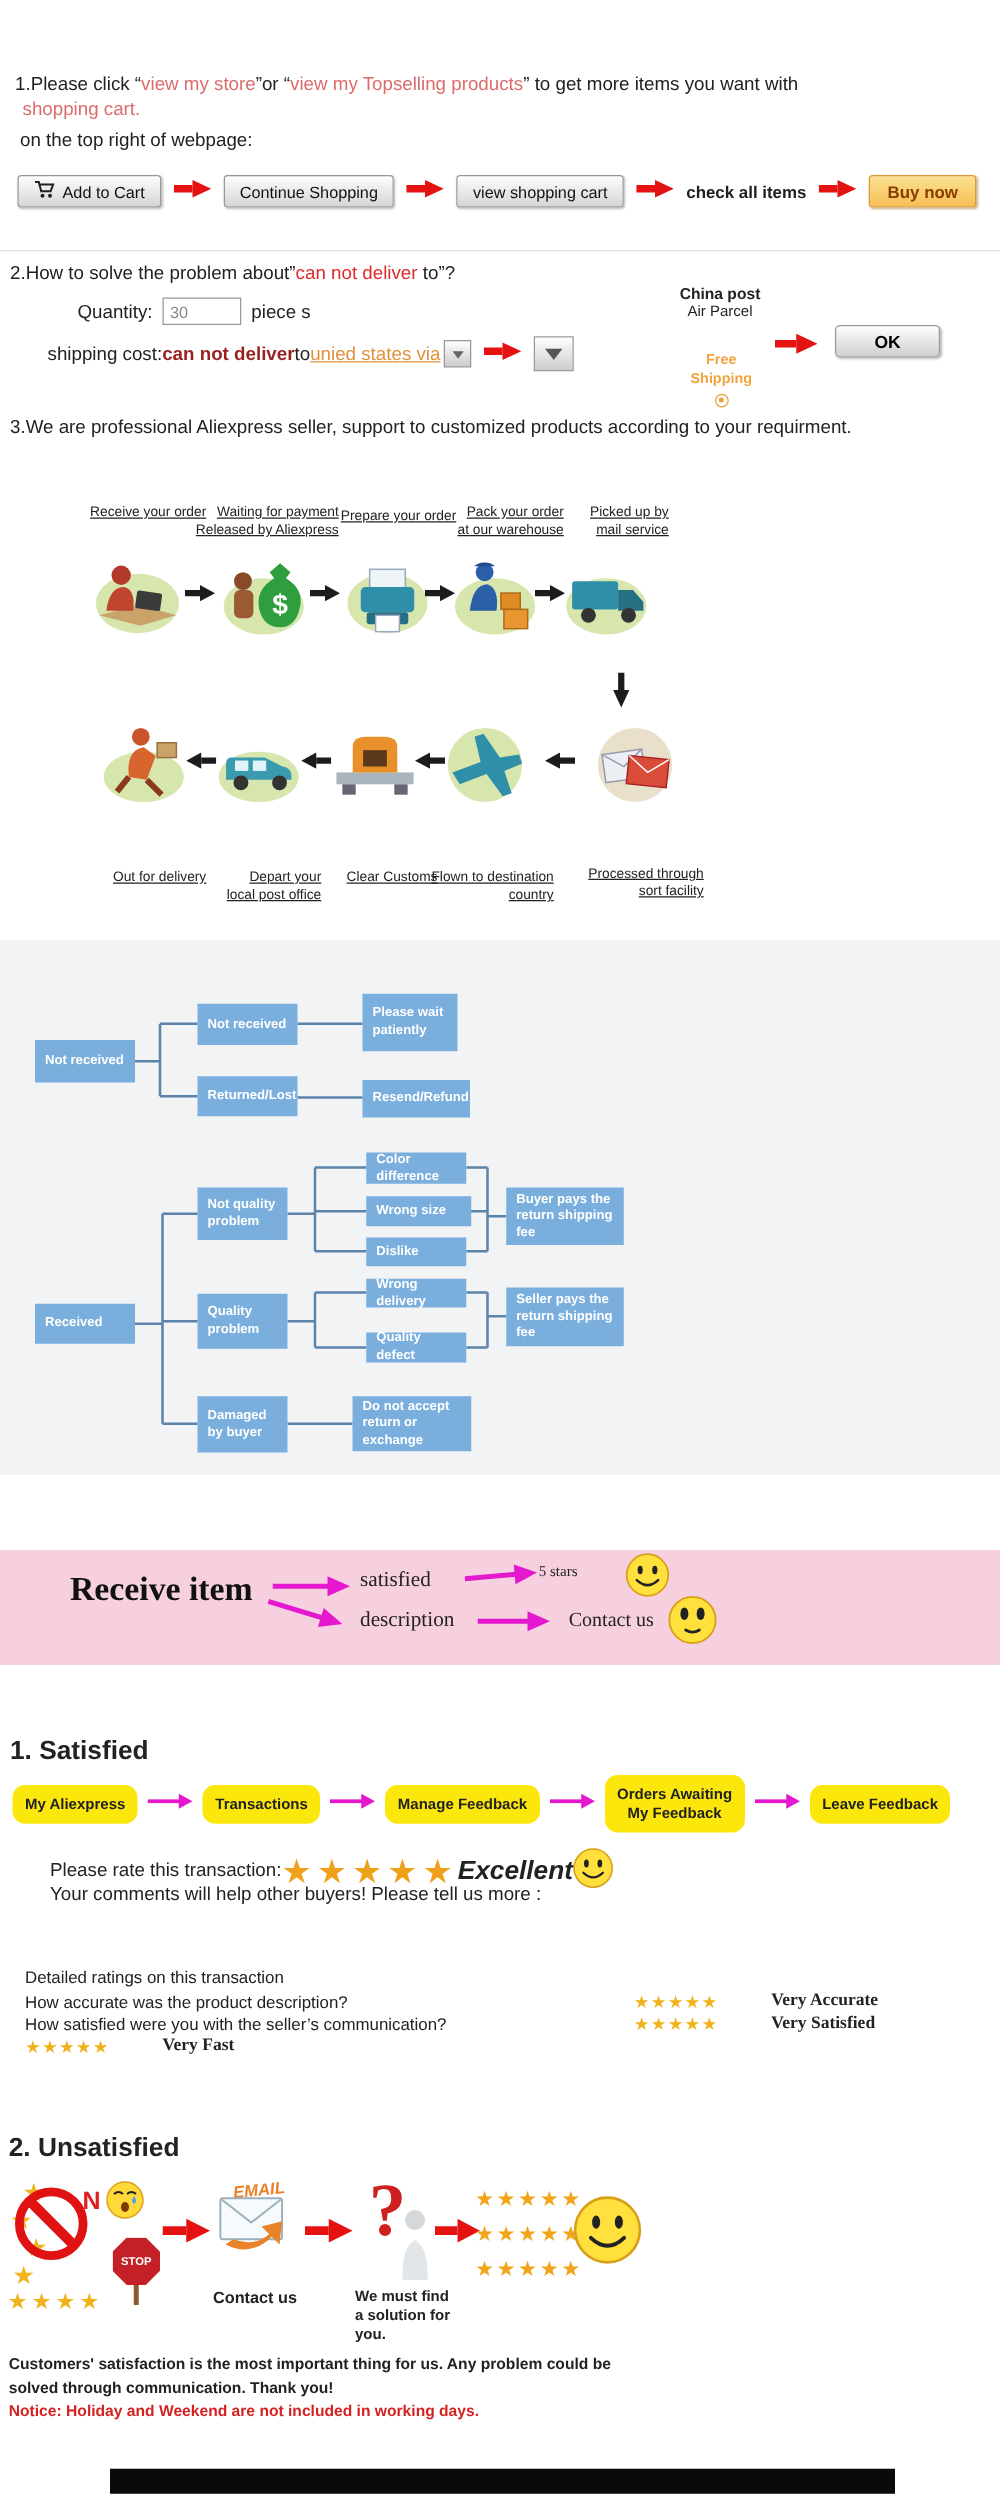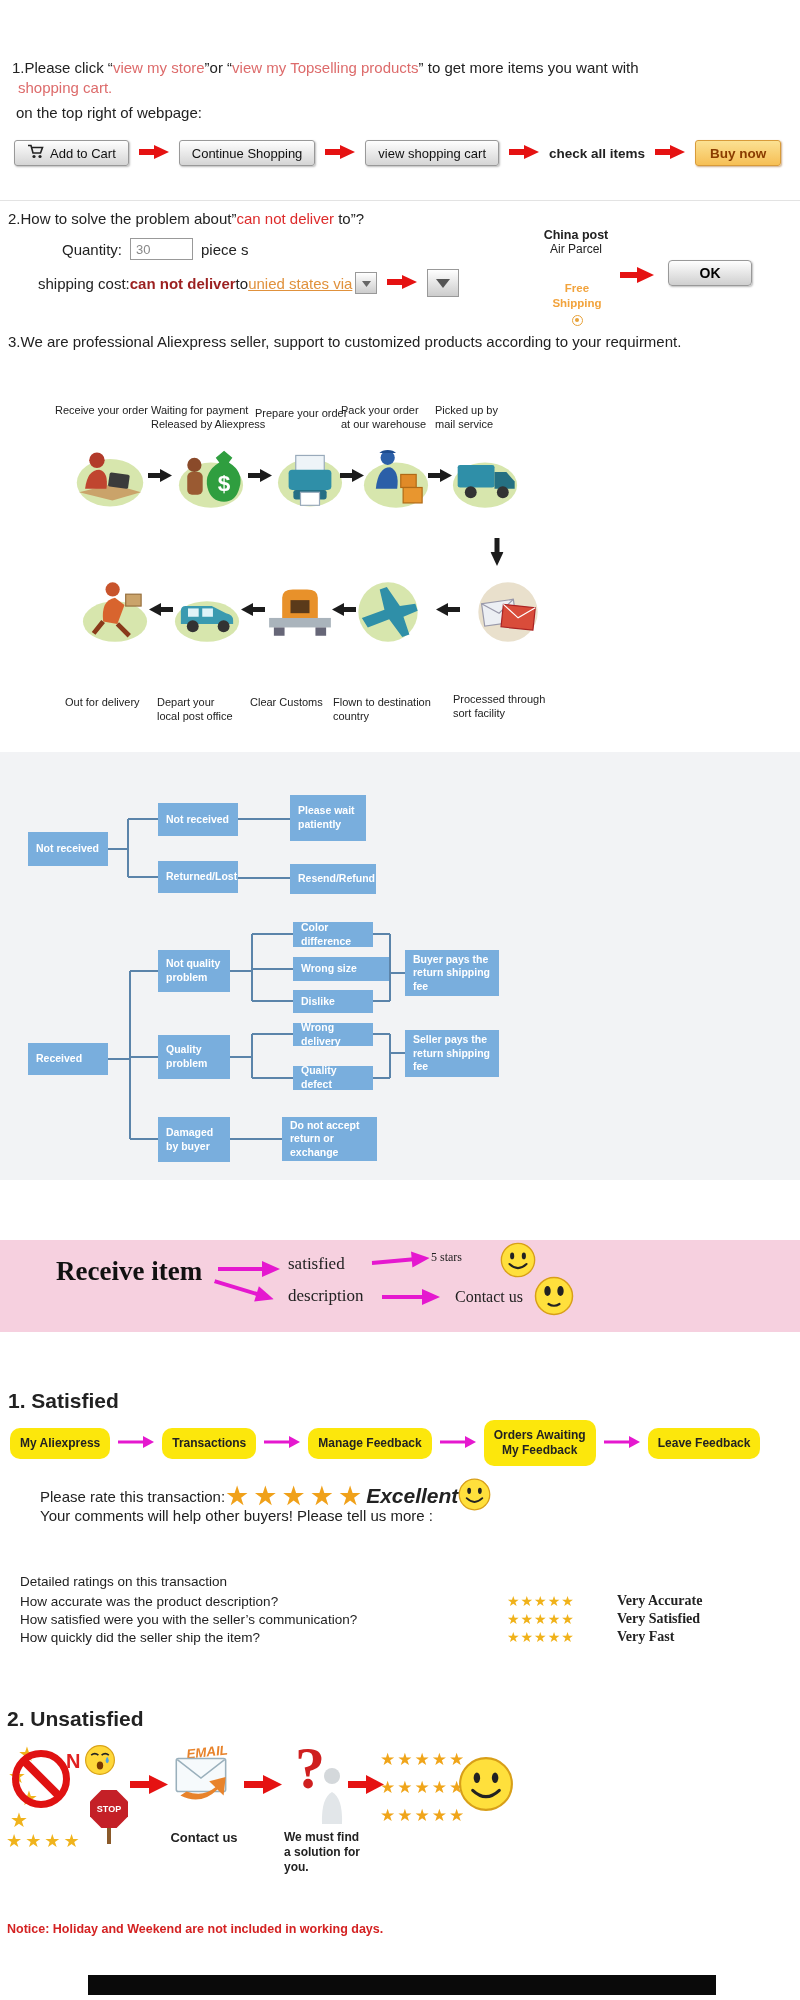--- a/index.html
+++ b/index.html
@@ -15,21 +15,21 @@
         background:linear-gradient(#fbe193,#f6bf55);border:1px solid #d89b3a;border-radius:3px;
         font-weight:bold;color:#8a3c00;font-size:13.5px;box-shadow:1px 1px 2px #ccab88;cursor:pointer;justify-content:flex-end;}
   .okbtn{width:84px;height:26px;display:flex;align-items:center;justify-content:center;
         background:linear-gradient(#fefefe,#cfcfcf);border:1px solid #999;border-radius:4px;
         font-weight:bold;font-size:14px;box-shadow:1px 1px 2px #bbb;cursor:pointer;}
   .row{display:flex;align-items:center;}
   .dd{display:inline-flex;align-items:center;justify-content:center;background:linear-gradient(#fff,#ccc);
       border:1px solid #999;cursor:pointer;}
   .qinput{width:56px;height:20px;border:1px solid #999;font-size:13px;color:#888;padding:0 0 0 5px;
       font-family:"Liberation Sans",sans-serif;}
-  .plabel{position:absolute;text-align:left;font-size:11px;line-height:1.3;transform:translateX(-50%);color:#222;}
+  .plabel{position:absolute;text-align:right;font-size:11px;line-height:1.3;transform:translateX(-50%);color:#222;text-decoration:underline;}
   .picon{position:absolute;transform:translateX(-50%);}
   .parrow{position:absolute;transform:translateX(-50%);}
   .flowwrap{left:0;top:752px;width:800px;height:428px;background:#f2f3f5;}
   .fb{position:absolute;background:#79aedd;color:#fff;font-weight:bold;font-size:10.5px;line-height:1.3;
       display:flex;align-items:center;padding:2px 4px 2px 8px;white-space:pre-line;box-sizing:border-box;}
   .banner{left:0;top:1240px;width:800px;height:92px;background:#f6d0df;}
   .serif{font-family:"Liberation Serif",serif;}
   .pill{background:#fce70c;border-radius:10px;padding:8px 10px;font-weight:bold;font-size:12px;
         line-height:1.25;text-align:center;white-space:pre-line;cursor:pointer;}
   .stars-big{color:#f0a11a;font-size:27px;letter-spacing:4px;}
@@ -313,21 +313,21 @@
     <div class="fb" style="left:28px;top:80px;width:80px;height:34px;">Not received</div>
     <div class="fb" style="left:158px;top:51px;width:80px;height:33px;">Not received</div>
     <div class="fb" style="left:290px;top:43px;width:76px;height:46px;">Please wait
 patiently</div>
     <div class="fb" style="left:158px;top:109px;width:80px;height:32px;">Returned/Lost</div>
     <div class="fb" style="left:290px;top:112px;width:86px;height:30px;">Resend/Refund</div>
     <div class="fb" style="left:28px;top:291px;width:80px;height:32px;">Received</div>
     <div class="fb" style="left:158px;top:198px;width:72px;height:42px;">Not quality
 problem</div>
     <div class="fb" style="left:293px;top:170px;width:80px;height:25px;">Color difference</div>
-    <div class="fb" style="left:293px;top:205px;width:96px;height:24px;">Wrong size</div>
+    <div class="fb" style="left:293px;top:205px;width:84px;height:24px;">Wrong size</div>
     <div class="fb" style="left:293px;top:238px;width:80px;height:23px;">Dislike</div>
     <div class="fb" style="left:405px;top:198px;width:94px;height:46px;">Buyer pays the
 return shipping fee</div>
     <div class="fb" style="left:158px;top:283px;width:72px;height:44px;">Quality
 problem</div>
     <div class="fb" style="left:293px;top:271px;width:80px;height:23px;">Wrong delivery</div>
     <div class="fb" style="left:293px;top:314px;width:80px;height:24px;">Quality defect</div>
     <div class="fb" style="left:405px;top:278px;width:94px;height:47px;">Seller pays the
 return shipping fee</div>
     <div class="fb" style="left:158px;top:365px;width:72px;height:45px;">Damaged
@@ -421,21 +421,20 @@
       <span class="dq">How accurate was the product description?</span>
       <span class="dstars stars-sm">★★★★★</span>
       <span class="dans">Very Accurate</span>
     </div>
     <div class="drow">
       <span class="dq">How satisfied were you with the seller’s communication?</span>
       <span class="dstars stars-sm">★★★★★</span>
       <span class="dans">Very Satisfied</span>
     </div>
     <div class="drow">
-      <span class="dq">How quickly did the seller ship the item?</span>
       <span class="dstars stars-sm">★★★★★</span>
       <span class="dans">Very Fast</span>
     </div>
   </div>
 
   <div class="abs" style="left:7px;top:1707px;font-size:21px;font-weight:bold;">2. Unsatisfied</div>
   <div class="abs" style="left:6px;top:1742px;width:124px;height:116px;">
     <span class="gstar" style="left:12px;top:0;">★</span>
     <span class="gstar" style="left:2px;top:22px;">★</span>
     <span class="gstar" style="left:14px;top:44px;">★</span>
@@ -494,16 +493,17 @@
   </div>
   <span class="abs" style="left:458px;top:1756px;">
     <svg width="56" height="56" viewBox="0 0 40 40">
         <circle cx="20" cy="20" r="18.5" fill="#ffe03c" stroke="#d89f18" stroke-width="1.5"></circle>
         <ellipse cx="13.5" cy="15.5" rx="2.3" ry="3.8" fill="#222"></ellipse>
         <ellipse cx="26.5" cy="15.5" rx="2.3" ry="3.8" fill="#222"></ellipse>
         <path d="M10.5 24.5 q9.5 9 19 0" stroke="#222" stroke-width="2.2" fill="none" stroke-linecap="round"></path>
       </svg>
   </span>
 
+  <div class="abs" style="left:7px;top:1882px;width:500px;font-weight:bold;font-size:12.5px;line-height:1.5;">Customers' satisfaction is the most important thing for us. Any problem could be solved through communication. Thank you!</div>
   <div class="abs" style="left:7px;top:1922px;font-weight:bold;font-size:12.5px;color:#d42222;">Notice: Holiday and Weekend are not included in working days.</div>
   <div class="abs" style="left:88px;top:1975px;width:628px;height:20px;background:#0a0a0a;"></div>
 
 </div>
 
 </body></html>

